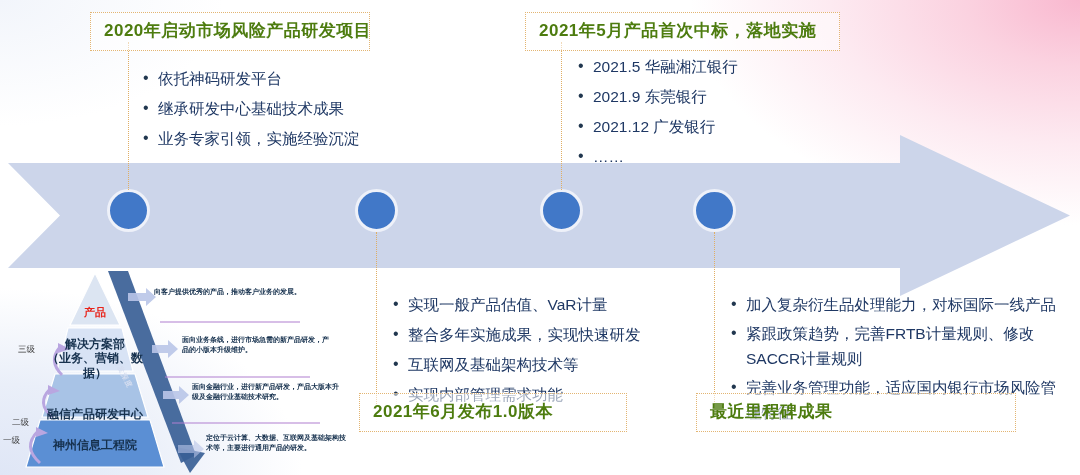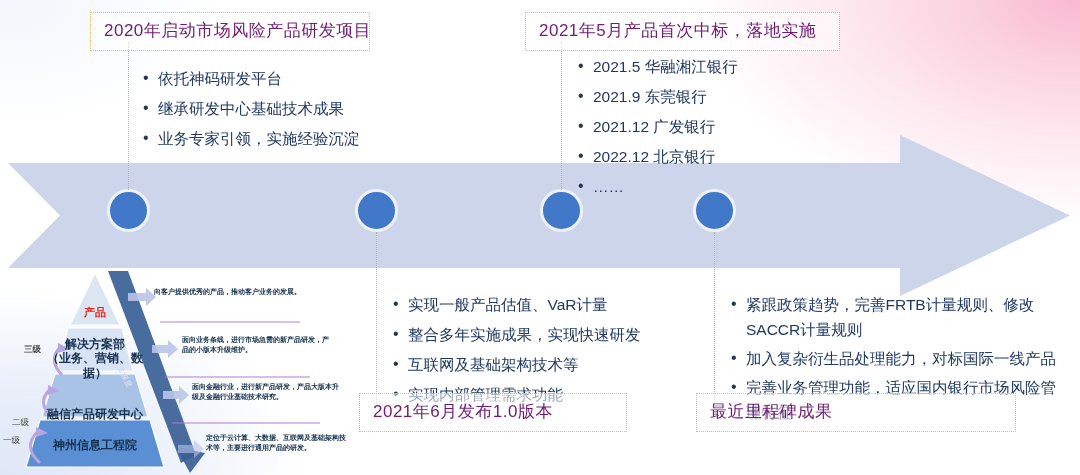--- a/index.html
+++ b/index.html
@@ -39,23 +39,23 @@
   .connector{
     position:absolute;width:0;
     border-left:1.5px dotted #e0ae64;
   }
 
   
   .title-box{
     position:absolute;
     border:1.5px dotted #e3b572;
     background:rgba(255,255,255,0.55);
-    font-weight:normal;
+    font-weight:bold;
     font-size:17px;
-    color:#701a75;
+    color:#4d7c0f;
     padding:6px 13px 8px 13px;
     letter-spacing:.5px;
     white-space:nowrap;
     box-sizing:border-box;
   }
   .bullets{
     position:absolute;
     font-size:15.5px;
     color:#1f3864;
     line-height:1.62;
@@ -117,39 +117,38 @@
     <li>业务专家引领，实施经验沉淀</li>
   </ul>
 </div>
 
 <div class="title-box" style="left:525px;top:12px;width:315px;">2021年5月产品首次中标，落地实施</div>
 <div class="bullets" style="left:575px;top:54px;width:300px;">
   <ul>
     <li>2021.5 华融湘江银行</li>
     <li>2021.9 东莞银行</li>
     <li>2021.12 广发银行</li>
-    <li>2022.12 北京银行</li>
     <li>……</li>
   </ul>
 </div>
 
 <div class="bullets" style="left:390px;top:292px;width:290px;">
   <ul>
     <li>实现一般产品估值、VaR计量</li>
     <li>整合多年实施成果，实现快速研发</li>
     <li>互联网及基础架构技术等</li>
     <li>实现内部管理需求功能</li>
   </ul>
 </div>
 <div class="title-box" style="left:359px;top:393px;width:268px;">2021年6月发布1.0版本</div>
 
 <div class="bullets wide" style="left:728px;top:292px;width:340px;">
   <ul>
+    <li>加入复杂衍生品处理能力，对标国际一线产品</li>
     <li>紧跟政策趋势，完善FRTB计量规则、修改SACCR计量规则</li>
-    <li>加入复杂衍生品处理能力，对标国际一线产品</li>
     <li>完善业务管理功能，适应国内银行市场风险管理特征</li>
   </ul>
 </div>
 <div class="title-box" style="left:696px;top:393px;width:320px;">最近里程碑成果</div>
 
 <div id="pyramid-wrap">
 
   <svg width="350" height="210" viewBox="0 0 350 210" style="position:absolute;left:0;top:0;">
 
     <polygon points="95,8 120,60 70,60" fill="#dce5f2" stroke="#ffffff" stroke-width="1.2"></polygon>
@@ -184,21 +183,21 @@
 
   <div class="pyr-txt red" style="left:45px;top:41px;width:100px;">产品</div>
 
   <div class="pyr-txt" style="left:45px;top:72px;width:100px;">解决方案部</div>
   <div class="pyr-txt" style="left:40px;top:86px;width:110px;">（业务、营销、数据）</div>
 
   <div class="pyr-txt" style="left:40px;top:142px;width:110px;">融信产品研发中心</div>
 
   <div class="pyr-txt" style="left:35px;top:173px;width:120px;">神州信息工程院</div>
 
-  <div class="lvl-label" style="left:24px;top:79px;font-weight:bold;">三级</div>
+  <div class="lvl-label" style="left:18px;top:79px;">三级</div>
   <div class="lvl-label" style="left:12px;top:124px;margin-top:28px;">二级</div>
   <div class="lvl-label" style="left:3px;top:170px;">一级</div>
 
   <div class="pyr-desc" style="left:154px;top:22px;width:170px;">向客户提供优秀的产品，推动客户业务的发展。</div>
   <div class="pyr-desc" style="left:182px;top:70px;width:150px;">面向业务条线，进行市场急需的新产品研发，产品的小版本升级维护。</div>
   <div class="pyr-desc" style="left:192px;top:117px;width:150px;">面向金融行业，进行新产品研发，产品大版本升级及金融行业基础技术研究。</div>
   <div class="pyr-desc" style="left:206px;top:168px;width:140px;">定位于云计算、大数据、互联网及基础架构技术等，主要进行通用产品的研发。</div>
 </div>
 
 </body></html>

